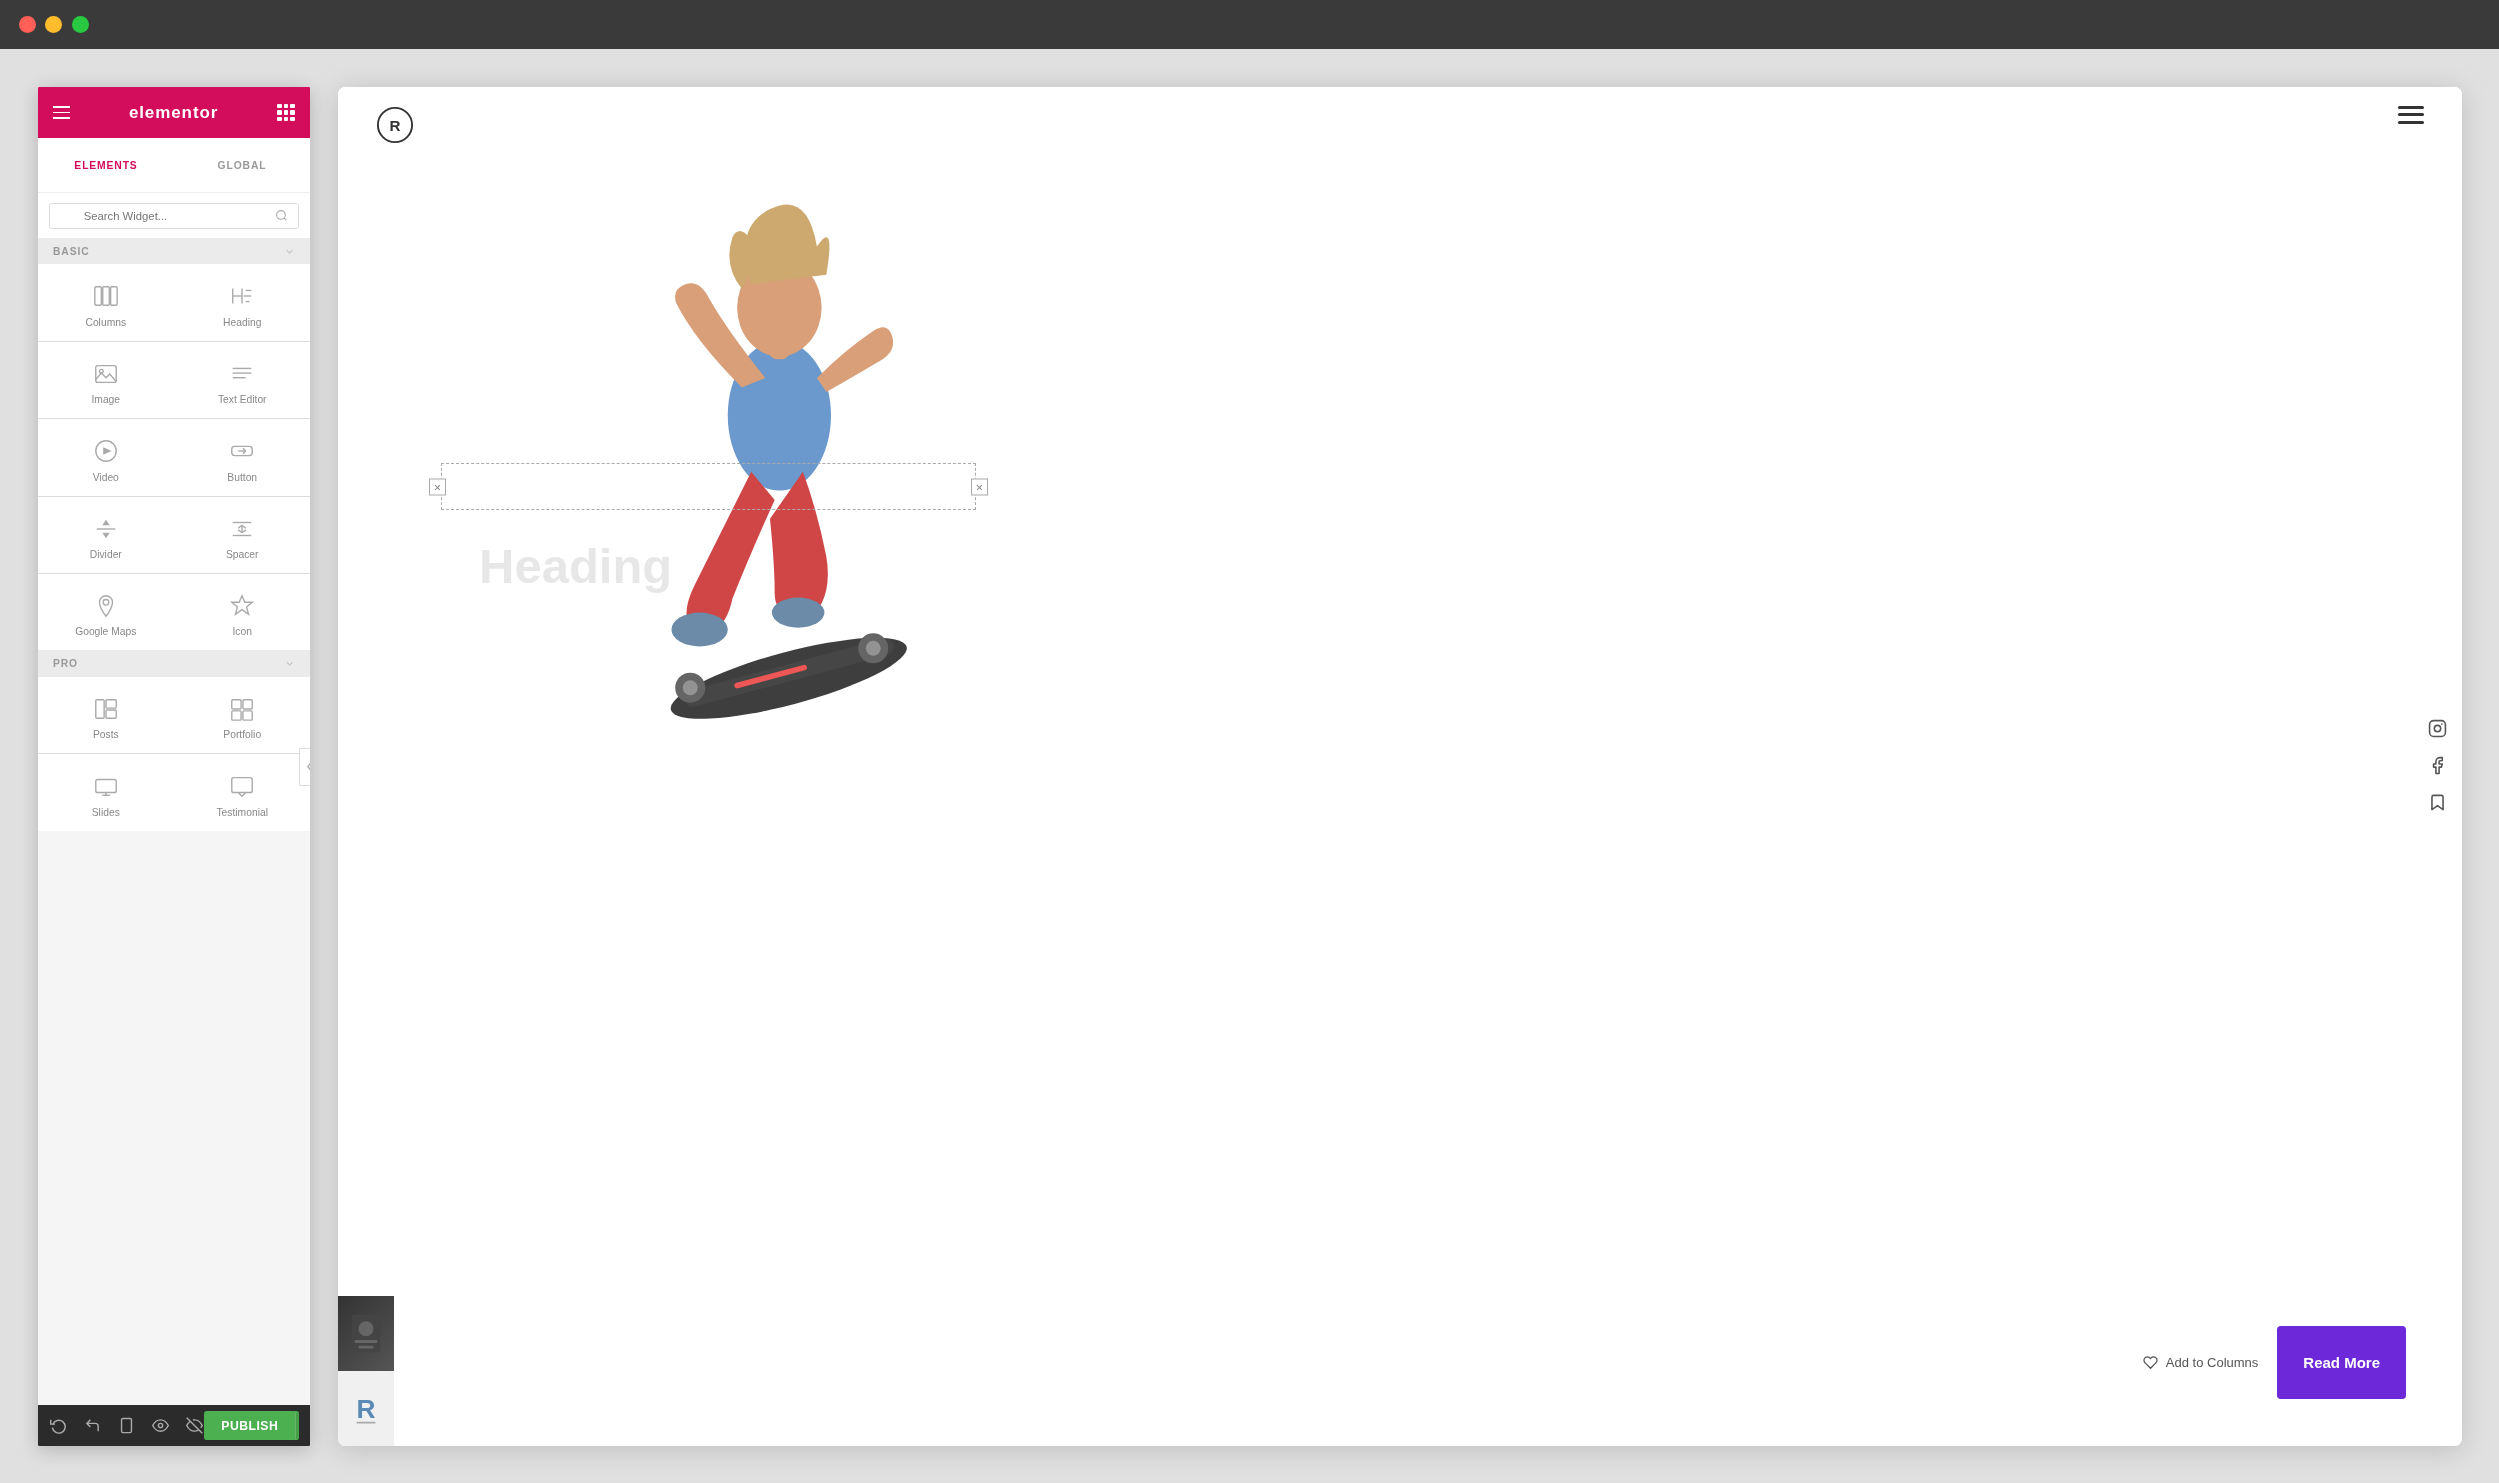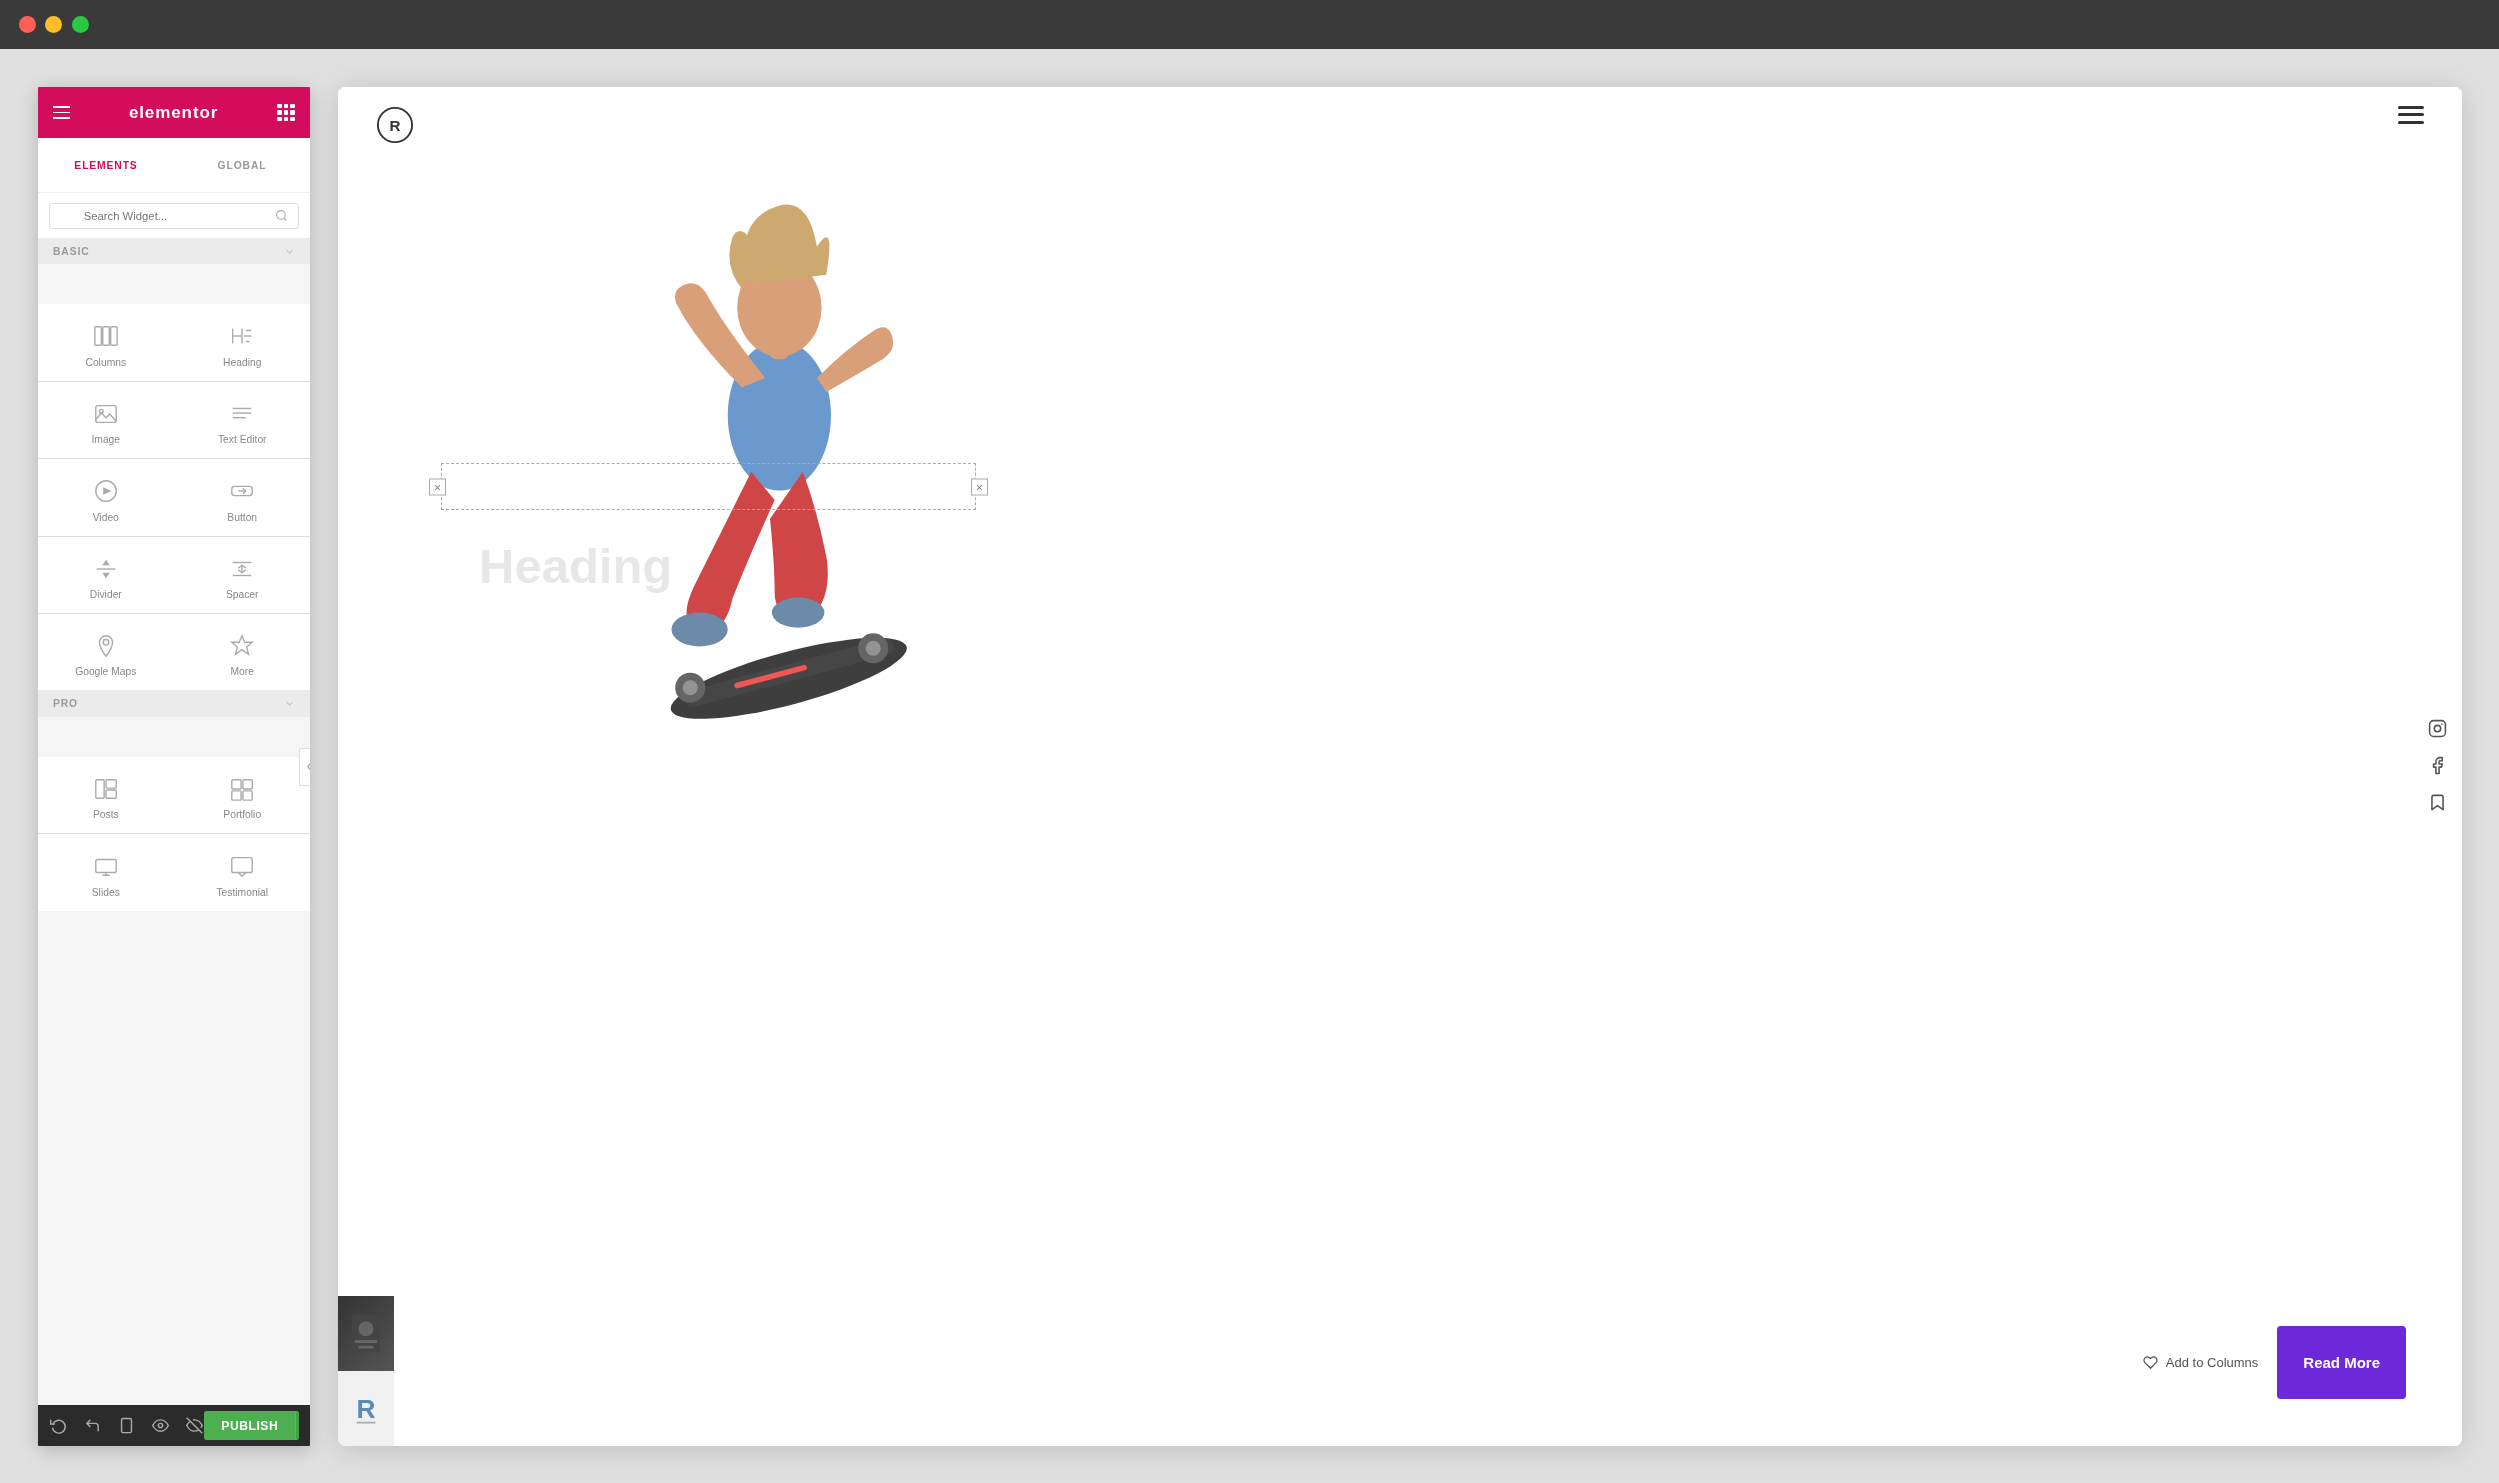--- a/index.html
+++ b/index.html
@@ -320,21 +320,20 @@
       flex-shrink: 0;
     }
 
     
     .widget-grid {
       display: grid;
       grid-template-columns: 1fr 1fr;
       gap: 0.9px;
       background: #ddd;
       flex-shrink: 0;
-      margin-top: 40px;
     }
 
     .widget-item {
       background: white;
       display: flex;
       flex-direction: column;
       align-items: center;
       justify-content: center;
       padding: 19px 9.4px 13px;
       gap: 7.5px;
@@ -735,21 +734,21 @@
           </div>
           <span class="widget-label">Google Maps</span>
         </div>
 
         <div class="widget-item">
           <div class="widget-icon">
             <svg width="26" height="26" viewBox="0 0 28 28" fill="none" stroke="#aaa" stroke-width="1.5">
               <polygon points="14,3 17,10 25,10 19,15 21,23 14,18 7,23 9,15 3,10 11,10"></polygon>
             </svg>
           </div>
-          <span class="widget-label">More</span>
+          <span class="widget-label">Icon</span>
         </div>
       </div>
 
       <div class="section-header">
         <span>PRO</span>
         <svg width="11.3" height="11.3" viewBox="0 0 24 24" fill="none" stroke="#aaa" stroke-width="2">
           <polyline points="6 9 12 15 18 9"></polyline>
         </svg>
       </div>
 

